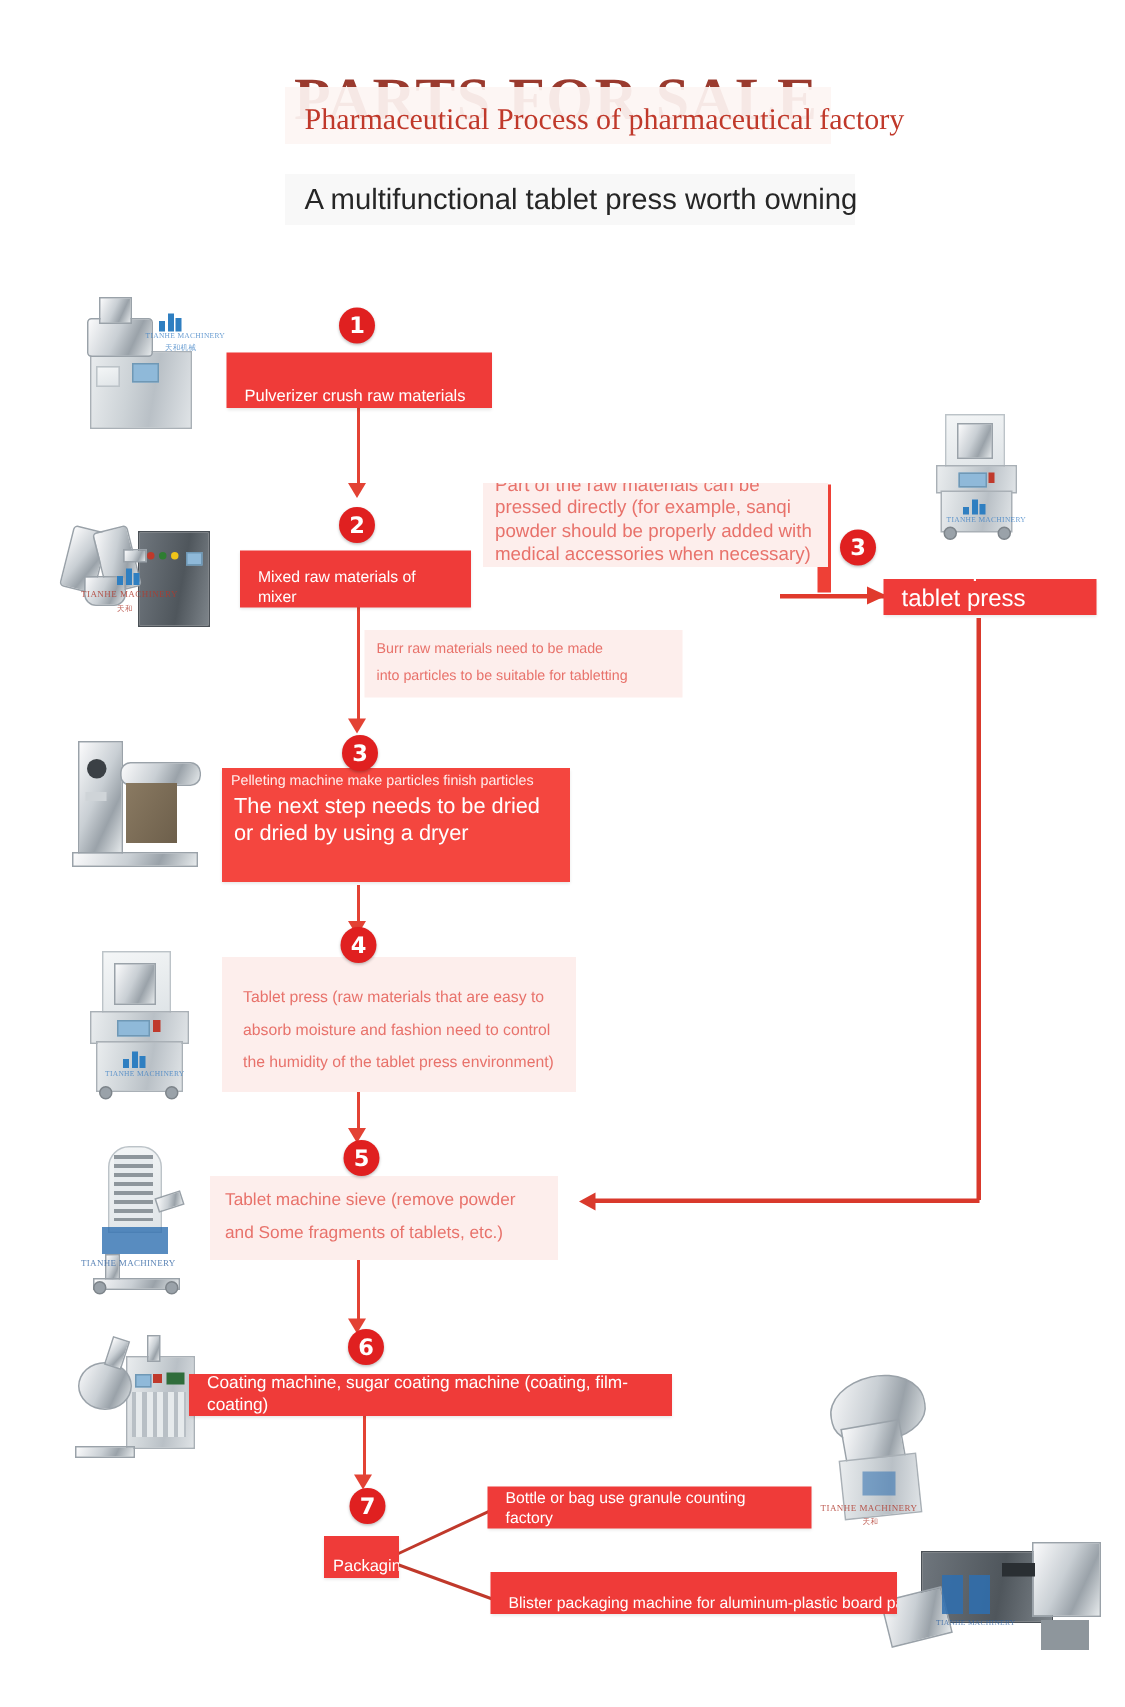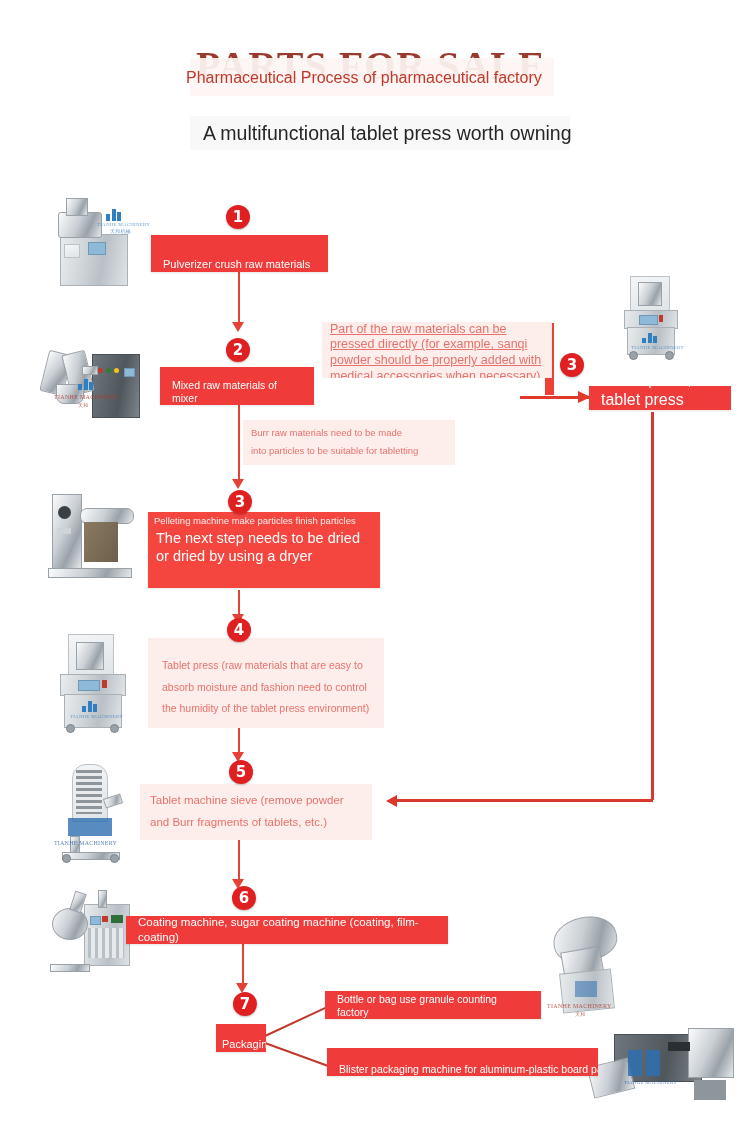--- a/index.html
+++ b/index.html
@@ -18,22 +18,22 @@
     position:absolute;left:196px;top:42px;width:360px;height:68px;
     color:#8d1f12;font-size:40px;font-weight:bold;letter-spacing:1px;
     white-space:nowrap;overflow:hidden;opacity:.88;
     font-family:"Liberation Serif", serif;
   }
   .title-banner{
     position:absolute;left:190px;top:58px;width:364px;height:38px;
     background:rgba(253,245,243,.93);
   }
   .title-text{
-    position:absolute;left:186px;top:69px;width:350px;height:22px;
-    color:#c0392b;font-size:16px;white-space:nowrap;
+    position:absolute;left:203px;top:69px;width:350px;height:22px;
+    color:#c0392b;font-size:20px;white-space:nowrap;font-family:Liberation Serif, serif;
   }
   .subtitle-banner{
     position:absolute;left:190px;top:116px;width:380px;height:34px;
     background:rgba(247,247,247,.92);
   }
   .subtitle-text{
     position:absolute;left:203px;top:122px;width:370px;height:26px;
     color:#262626;font-size:19.5px;white-space:nowrap;
   }
 
@@ -267,21 +267,21 @@
   <div class="step" style="left:560px;top:353px;">3</div>
 
   <div class="box-solid abs" style="left:151px;top:235px;width:177px;height:37px;font-size:11px;">
     <span>Pulverizer crush raw materials</span>
   </div>
 
   <div class="box-solid abs" style="left:160px;top:367px;width:154px;height:38px;font-size:10.5px;">
     <span>Mixed raw materials of mixer</span>
   </div>
 
-  <div class="box-pale abs ovf" style="left:322px;top:322px;width:230px;height:56px;font-size:12.5px;align-items:center;text-decoration:underline;">
+  <div class="box-pale abs ovf" style="left:322px;top:322px;width:230px;height:56px;font-size:12.5px;align-items:flex-end;">
     <div style="padding:6px 8px 0 8px;line-height:1.25;">
       <div>Part of the raw materials can be</div>
       <div>pressed directly (for example, sanqi</div>
       <div>powder should be properly added with</div>
       <div>medical accessories when necessary)</div>
     </div>
   </div>
 
   <div class="box-solid abs" style="left:589px;top:386px;width:142px;height:24px;font-size:16px;justify-content:center;">
     <span>Tablet press, tablet press</span>
@@ -303,21 +303,21 @@
     <div style="padding:9px 12px 0 14px;line-height:2.05;">
       <div>Tablet press (raw materials that are easy to</div>
       <div>absorb moisture and fashion need to control</div>
       <div>the humidity of the tablet press environment)</div>
     </div>
   </div>
 
   <div class="box-pale abs" style="left:140px;top:784px;width:232px;height:56px;font-size:11.5px;align-items:flex-start;">
     <div style="padding:6px 10px 0 10px;line-height:1.9;">
       <div>Tablet machine sieve (remove powder</div>
-      <div>and Burr fragments of tablets, etc.)</div>
+      <div>and Some fragments of tablets, etc.)</div>
     </div>
   </div>
 
   <div class="box-solid abs" style="left:126px;top:916px;width:322px;height:28px;font-size:11.5px;">
     <span>Coating machine, sugar coating machine (coating, film-coating)</span>
   </div>
 
   <div class="box-solid abs ovf" style="left:216px;top:1024px;width:50px;height:28px;font-size:11px;">
     <span style="padding:0 6px;white-space:nowrap;">Packaging</span>
   </div>

